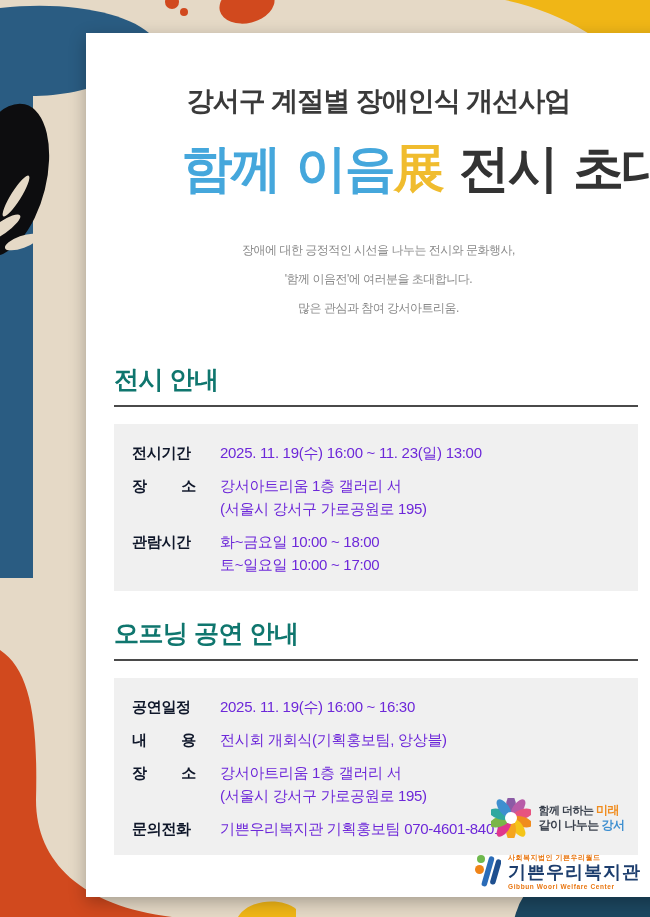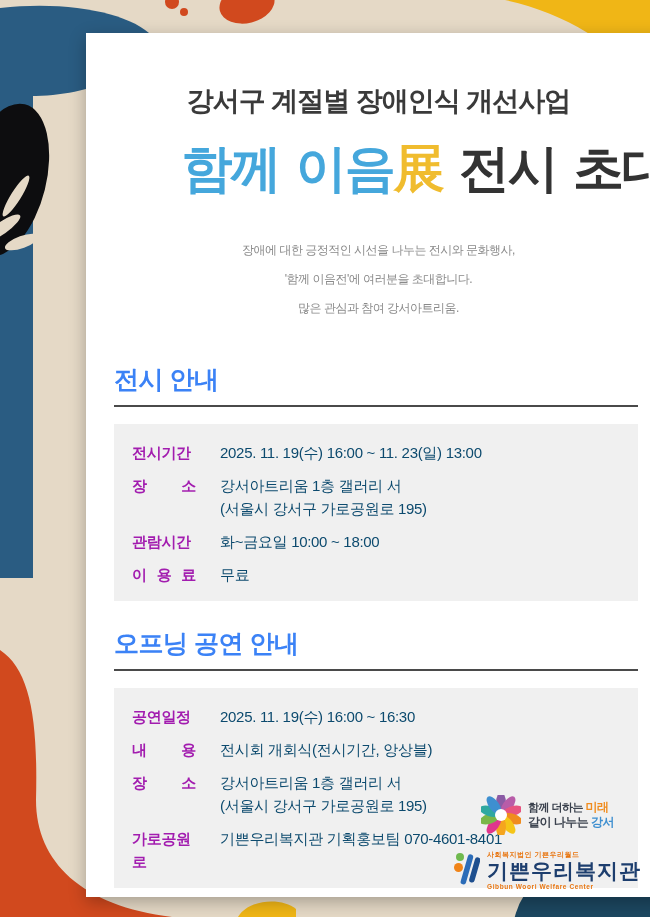--- a/index.html
+++ b/index.html
@@ -54,21 +54,21 @@
     letter-spacing: -0.5px;
   }
 
   .section { margin: 0 33px 0 28px; }
   .section.first { margin-top: 40px; }
   .section.second { margin-top: 26px; }
   .section-heading {
     font-size: 25px;
     font-weight: 800;
     letter-spacing: -0.5px;
-    color: #3b82f6;
+    color: #0f766e;
   }
   .section-rule {
     margin-top: 9px;
     border: none;
     border-top: 2px solid #4a4a4a;
   }
   .info-box {
     margin-top: 17px;
     background: #f0f0f0;
     padding: 13px 20px 11px 18px;
@@ -80,45 +80,45 @@
     margin: 4px 0 10px 0;
     font-size: 15px;
     line-height: 23px;
     letter-spacing: -0.3px;
   }
   .info-row:last-child { margin-bottom: 4px; }
   .info-label {
     flex: 0 0 64px;
     width: 64px;
     font-weight: 700;
-    color: #a21caf;
+    color: #0f172a;
     text-align: justify;
     text-align-last: justify;
     -moz-text-align-last: justify;
   }
-  .info-value { color: #0c4a6e; }
+  .info-value { color: #6d28d9; }
   .info-value div { white-space: nowrap; }
 
   .footer-logos {
     position: absolute;
     right: 30px; bottom: 7px;
     display: flex;
     align-items: center;
     gap: 16px;
     flex-direction: column;
   }
   .logo { display: flex; align-items: center; gap: 7px; }
   .gangseo-text { line-height: 15px; white-space: nowrap; }
   .gangseo-line1 { font-size: 11px; font-weight: 700; color: #3a414d; letter-spacing: -0.5px; }
   .gangseo-line1 .accent { color: #f08c1e; font-size: 12px; }
   .gangseo-line2 { font-size: 12px; font-weight: 700; color: #3a414d; letter-spacing: -0.5px; }
   .gangseo-line2 .accent { color: #3e8fd0; font-size: 12px; font-weight: 800; }
   .gibbun-text { line-height: 1; white-space: nowrap; }
   .gibbun-top  { font-size: 7px;  color: #e8750f; font-weight: 700; margin-bottom: 2px; letter-spacing: 0.5px; }
-  .gibbun-main { font-size: 21px; color: #1d3e6e; font-weight: 800; letter-spacing: 1px; }
+  .gibbun-main { font-size: 18px; color: #1d3e6e; font-weight: 800; letter-spacing: 1px; }
   .gibbun-sub  { font-size: 6.5px; color: #e8750f; font-weight: 700; margin-top: 3px; letter-spacing: 0.6px; }
 </style>
 </head>
 <body>
 
 <svg class="bg-art" viewBox="0 0 650 917" width="650" height="917" aria-hidden="true">
   <rect x="0" y="0" width="650" height="917" fill="#e5d9c6"></rect>
 
   <path d="M0,8 C70,0 132,14 152,36 C148,72 92,96 30,96 L0,96 Z" fill="#2a5c82"></path>
   <rect x="0" y="8" width="33" height="570" fill="#2a5c82"></rect>
@@ -181,56 +181,51 @@
         <div class="info-label">장 소</div>
         <div class="info-value">
           <div>강서아트리움 1층 갤러리 서</div>
           <div>(서울시 강서구 가로공원로 195)</div>
         </div>
       </div>
       <div class="info-row">
         <div class="info-label">관람시간</div>
         <div class="info-value">
           <div>화~금요일 10:00 ~ 18:00</div>
-        </div>
-      </div>
-      <div class="info-row">
-        <div class="info-label">이 용 료</div>
-        <div class="info-value">
-          <div>무료</div>
+          <div>토~일요일 10:00 ~ 17:00</div>
         </div>
       </div>
     </div>
   </div>
 
   <div class="section second">
     <div class="section-heading">오프닝 공연 안내</div>
     <hr class="section-rule">
     <div class="info-box">
       <div class="info-row">
         <div class="info-label">공연일정</div>
         <div class="info-value">
           <div>2025. 11. 19(수) 16:00 ~ 16:30</div>
         </div>
       </div>
       <div class="info-row">
         <div class="info-label">내 용</div>
         <div class="info-value">
-          <div>전시회 개회식(전시기간, 앙상블)</div>
+          <div>전시회 개회식(기획홍보팀, 앙상블)</div>
         </div>
       </div>
       <div class="info-row">
         <div class="info-label">장 소</div>
         <div class="info-value">
           <div>강서아트리움 1층 갤러리 서</div>
           <div>(서울시 강서구 가로공원로 195)</div>
         </div>
       </div>
       <div class="info-row">
-        <div class="info-label">가로공원로</div>
+        <div class="info-label">문의전화</div>
         <div class="info-value">
           <div>기쁜우리복지관 기획홍보팀 070-4601-8401</div>
         </div>
       </div>
     </div>
   </div>
 
   <div class="footer-logos">
 
     <div class="logo">

